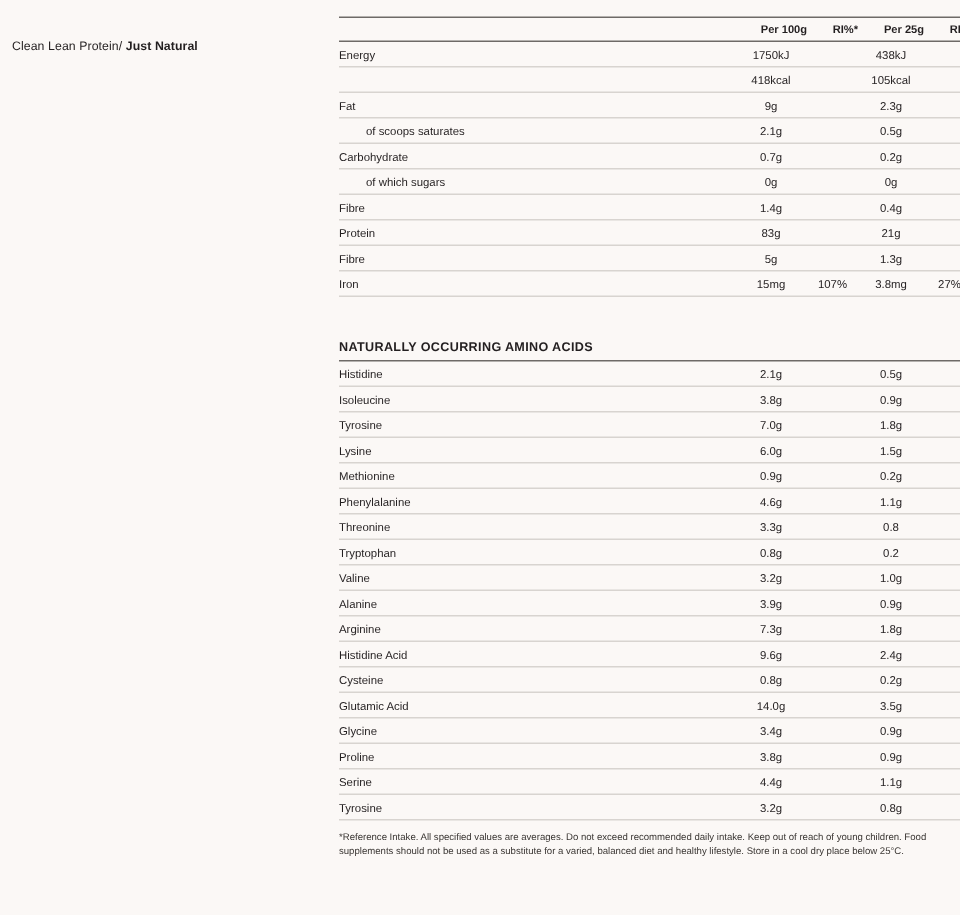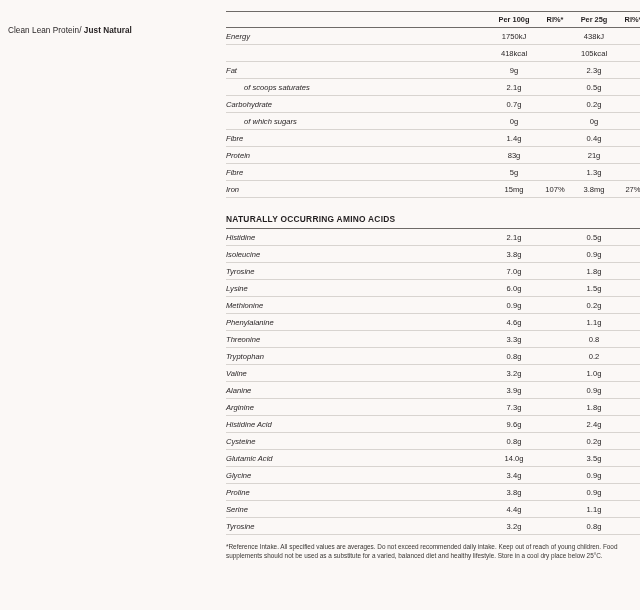--- a/index.html
+++ b/index.html
@@ -67,27 +67,27 @@
     border-bottom: 1.6px solid #6E6A67;
     border-top: 1.6px solid #6E6A67;
     font-weight: bold;
     font-size: 7.4px;
     height: 15px;
   }
   table.nut thead th.blank {
     border-top: 1.6px solid #6E6A67;
     border-bottom: 1.6px solid #6E6A67;
   }
-  table.nut thead th.colhead { text-align: center; }
-
-  td.name { font-weight: bold; padding-left: 2px; font-style: italic; }
+  table.nut thead th.colhead { text-align: right; }
+
+  td.name { font-weight: bold; padding-left: 2px; }
   td.name.sub { font-weight: normal; padding-left: 18px; }
   td.val { text-align: center; }
 
-  .amino-wrap { margin-top: 16px; }
+  .amino-wrap { margin-top: 28px; }
   table.amino td { height: 16px; }
   table.amino .toprule td { border-top: 1.6px solid #6E6A67; }
 
   .footnote {
     margin-top: 7px;
     font-size: 6.4px;
     line-height: 1.42;
     color: #3A3633;
   }
 

